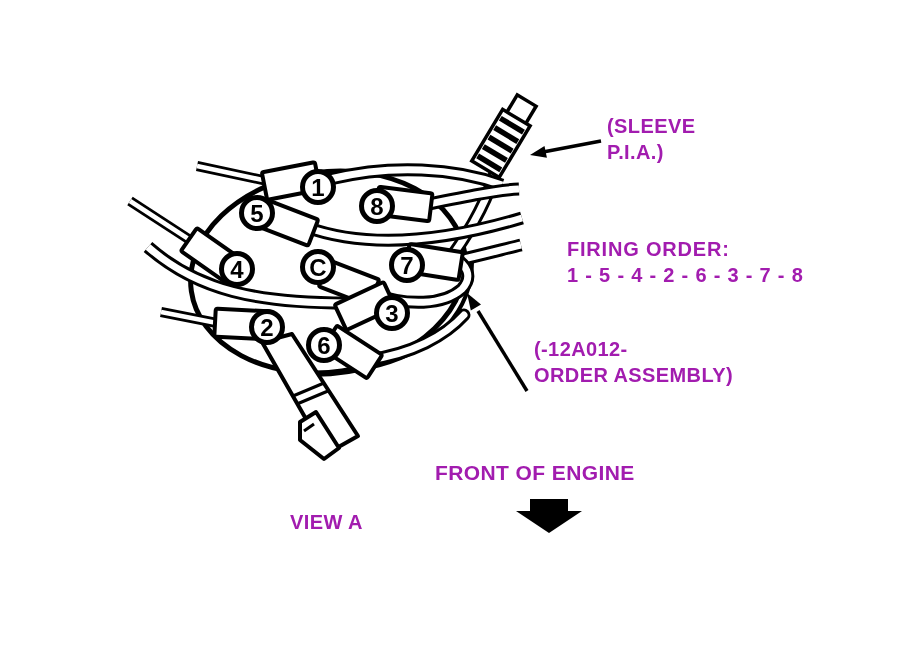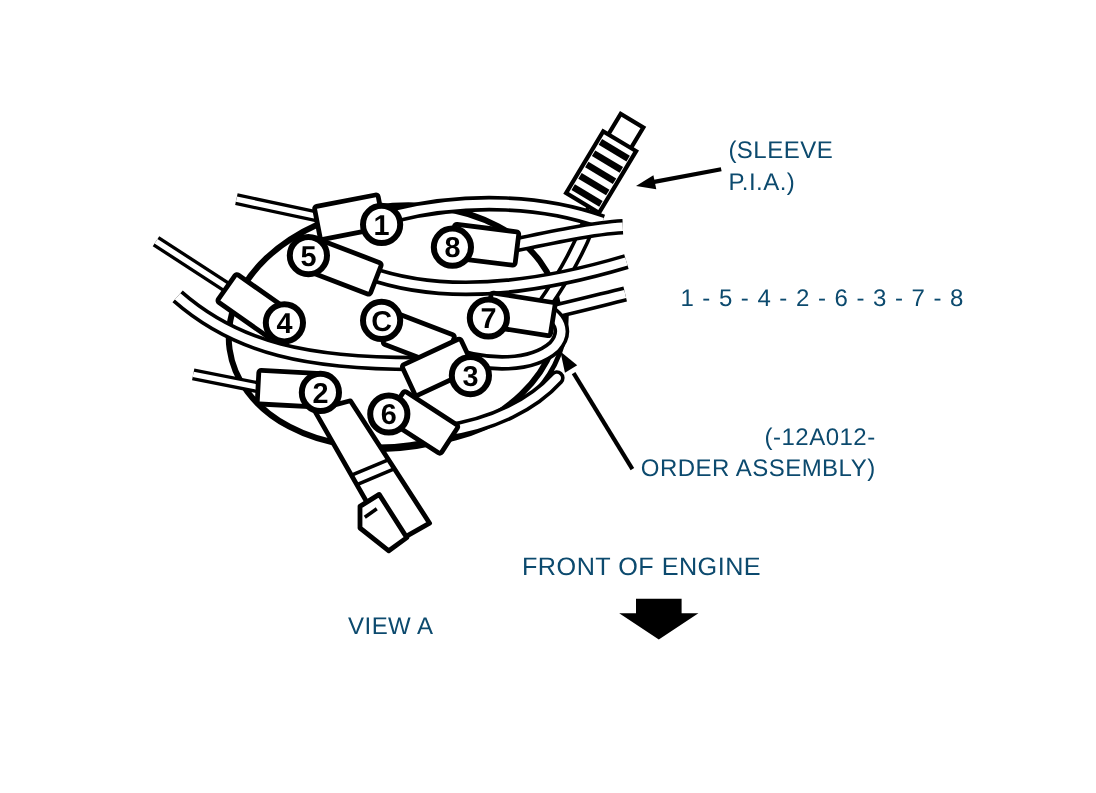--- a/index.html
+++ b/index.html
@@ -2,21 +2,21 @@
 <html><head>
 <meta charset="utf-8">
 <style>
   html,body{margin:0;padding:0;background:#fff;}
   .stage{
     position:relative;width:913px;height:661px;background:#ffffff;
     overflow:hidden;font-family:"Liberation Sans",sans-serif;
   }
   .stage svg{position:absolute;left:0;top:0;}
   .lbl{
-    position:absolute;color:#0c4a6e;font-weight:normal;
+    position:absolute;color:#a21caf;font-weight:bold;
     font-size:20px;line-height:26px;letter-spacing:0.4px;white-space:nowrap;
   }
   
   .cap{fill:#fff;stroke:#000;stroke-width:5;}
   .rim{fill:none;stroke:#000;stroke-width:4;}
   .wo{fill:none;stroke:#000;stroke-width:13;}
   .wi{fill:none;stroke:#fff;stroke-width:7;}
   .wo.thin{stroke-width:10;}
   .wi.thin{stroke-width:4.5;}
   .rnd{stroke-linecap:round;}
@@ -153,24 +153,25 @@
       <path class="ahead" d="M 530,499 L 568,499 L 568,511 L 582,511 L 549,533 L 516,511 L 530,511 Z"></path>
     </g>
   </svg>
 
   <div class="lbl" style="left:607px;top:113px;">
     <div>(SLEEVE</div>
     <div>P.I.A.)</div>
   </div>
 
   <div class="lbl" style="left:567px;top:236px;letter-spacing:0.8px;">
+    <div>FIRING ORDER:</div>
     <div>1 - 5 - 4 - 2 - 6 - 3 - 7 - 8</div>
   </div>
 
-  <div class="lbl" style="left:534px;top:352px;text-align:right;">
+  <div class="lbl" style="left:534px;top:336px;">
     <div>(-12A012-</div>
     <div>ORDER ASSEMBLY)</div>
   </div>
 
   <div class="lbl" style="left:435px;top:460px;font-size:21px;">FRONT OF ENGINE</div>
 
   <div class="lbl" style="left:290px;top:509px;">VIEW A</div>
 </div>
 
 </body></html>

